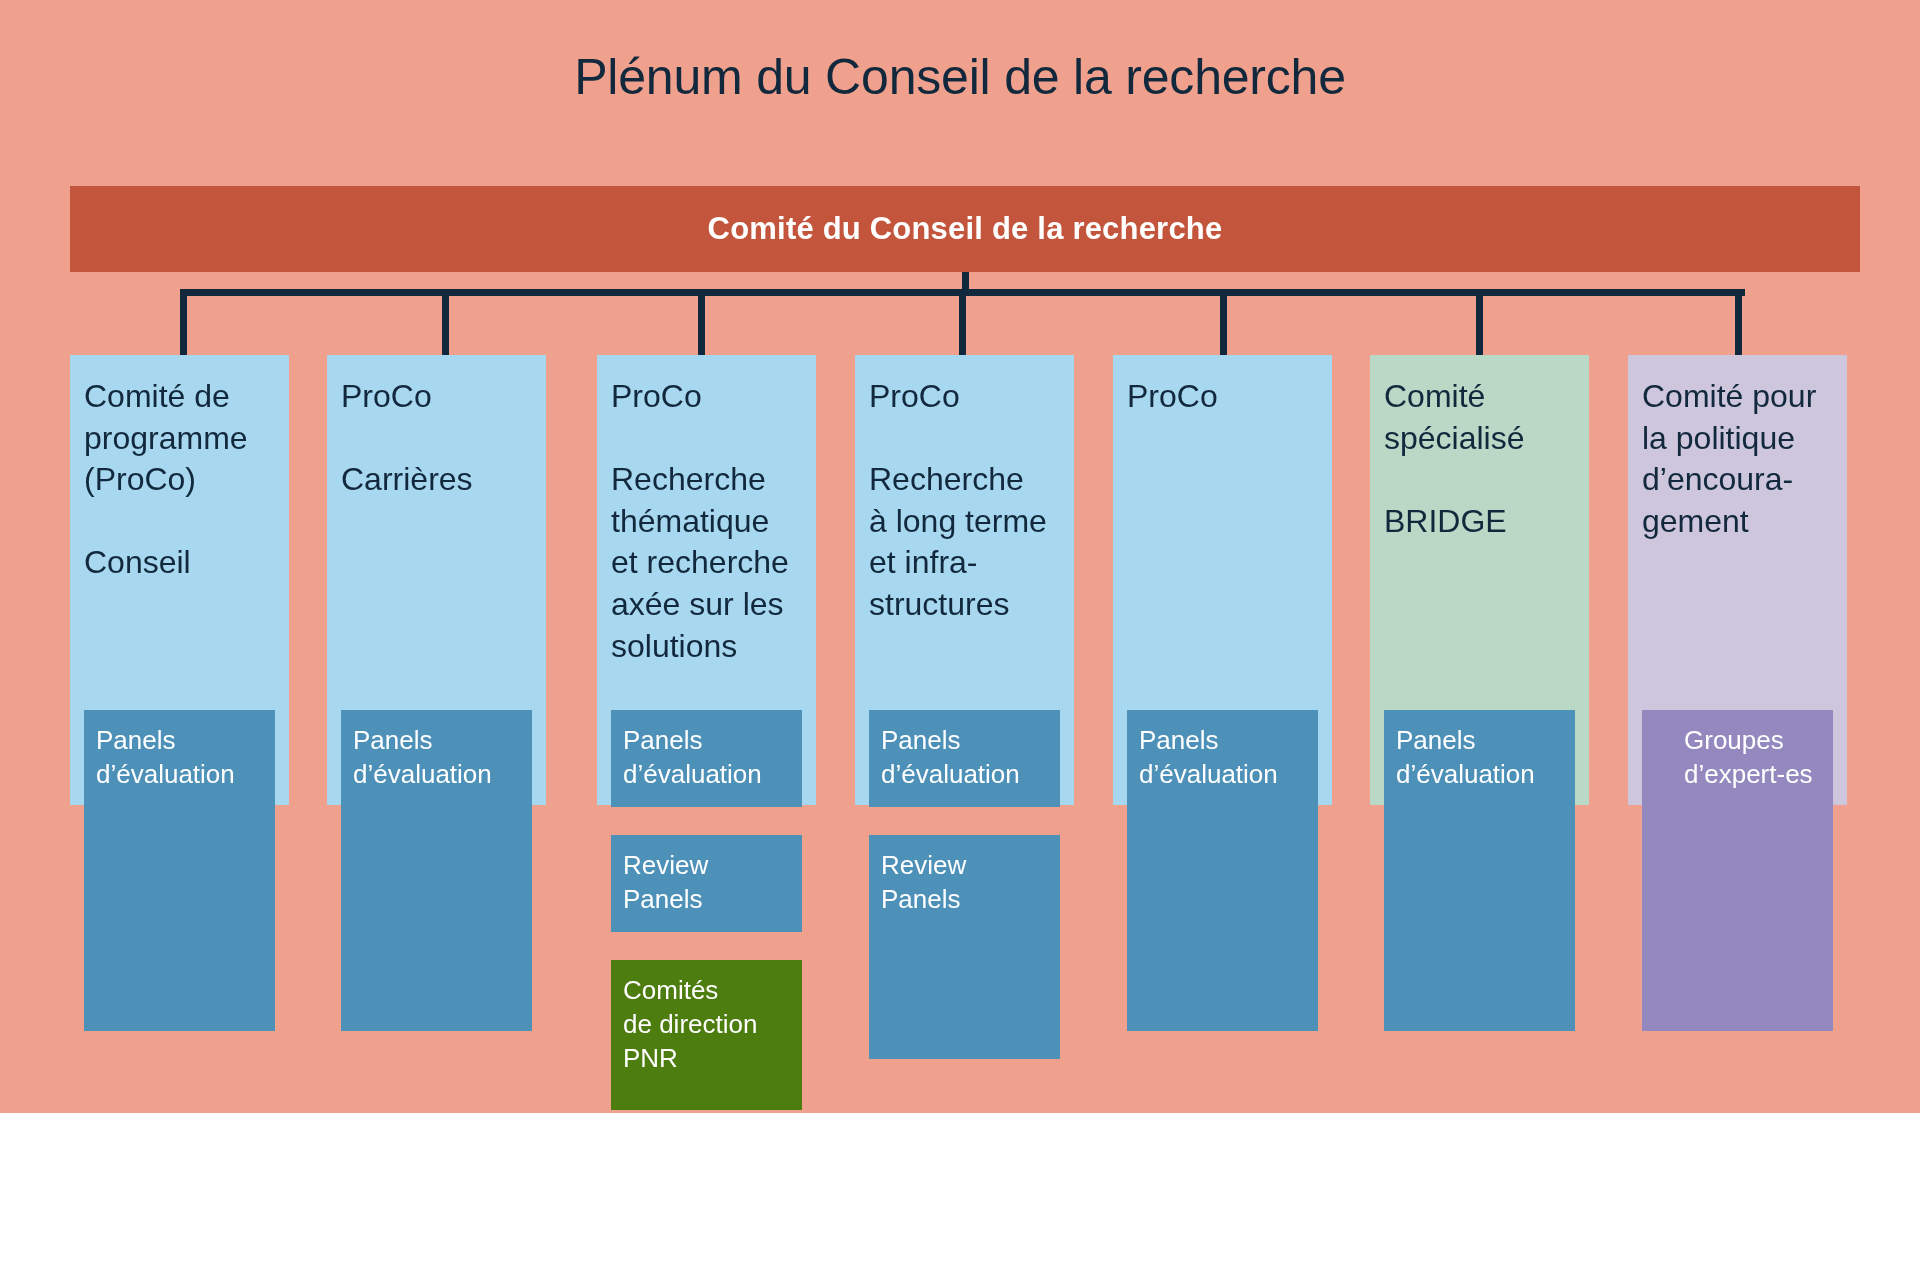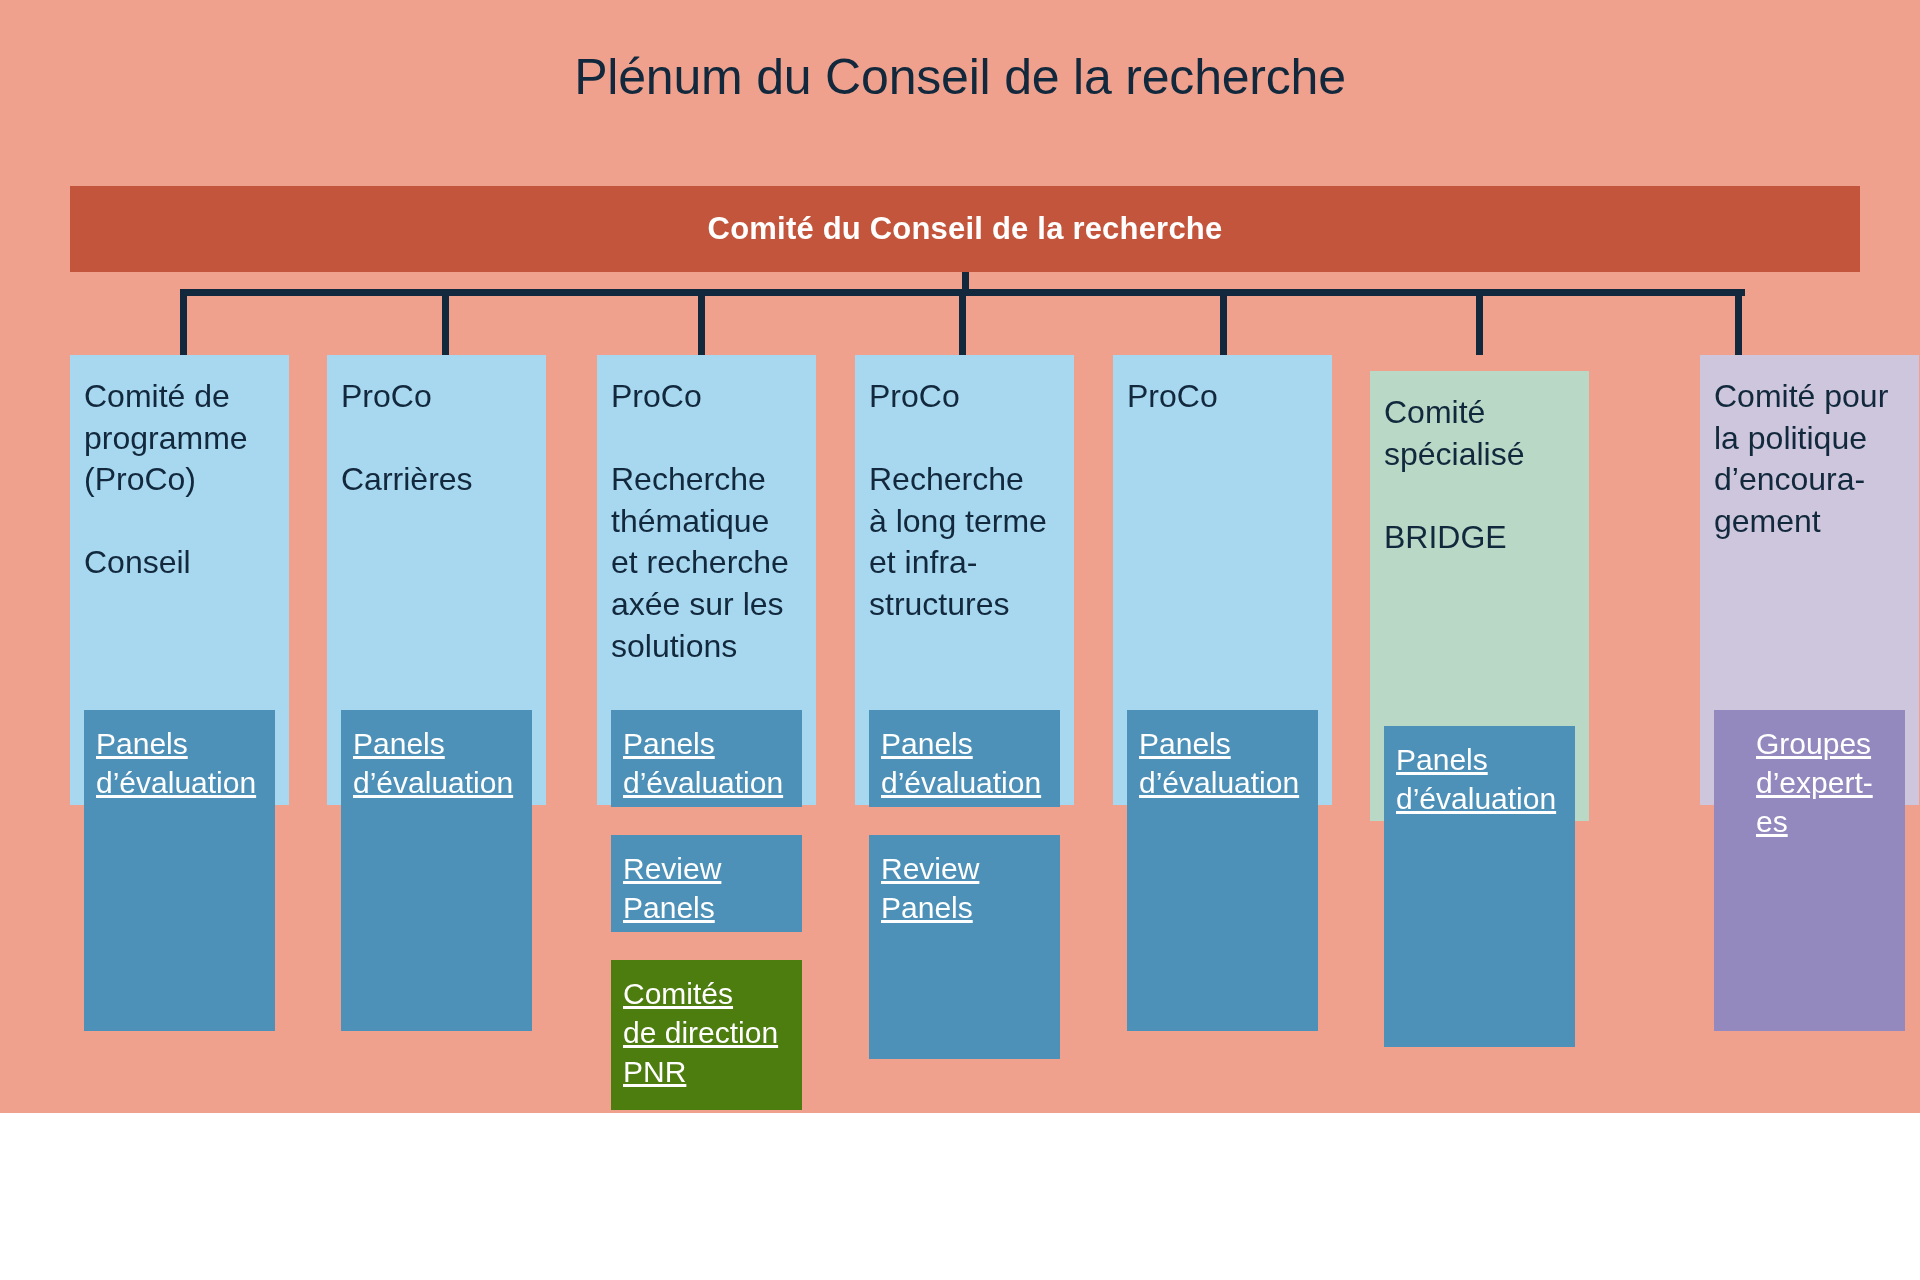--- a/index.html
+++ b/index.html
@@ -76,24 +76,23 @@
   }
   .col-sub {
     margin-top: 1.30em;
   }
   .sub-box {
     box-sizing: border-box;
     width: 191px;
     margin-left: 14px;
     padding: 14px 12px 16px 12px;
     color: #ffffff;
-    font-size: 30px;
+    font-size: 26px;
     line-height: 1.30;
     white-space: pre-line;
-    text-decoration: underline;
   }
   .sub-box.first { margin-top: 0; }
   .sub-gap { height: 28px; }
 </style>
 </head>
 <body>
 
 <div id="canvas">
 
   <div id="bg-salmon"></div>
@@ -176,33 +175,33 @@
       <div class="col" style="left: 1113px;">
         <div class="col-head" style="background: rgb(168, 216, 240); height: 450px;">
           <div class="col-title">ProCo</div>
         </div>
         <div style="position: absolute; left: 0px; top: 355px; width: 219px;">
           <div class="sub-box first" style="background: rgb(78, 145, 184); height: 321px;">Panels
 d’évaluation</div>
         </div>
       </div>
       <div class="connector" style="left: 1476px; top: 289px; width: 7px; height: 66px;"></div>
-      <div class="col" style="left: 1370px; margin-top: 16px;">
+      <div class="col" style="left: 1370px;">
         <div class="col-head" style="background: rgb(185, 216, 198); height: 450px;">
           <div class="col-title">Comité
 spécialisé</div>
           <div class="col-sub">BRIDGE</div>
         </div>
         <div style="position: absolute; left: 0px; top: 355px; width: 219px;">
           <div class="sub-box first" style="background: rgb(78, 145, 184); height: 321px;">Panels
 d’évaluation</div>
         </div>
       </div>
       <div class="connector" style="left: 1735px; top: 289px; width: 7px; height: 66px;"></div>
-      <div class="col" style="left: 1700px;">
+      <div class="col" style="left: 1628px;">
         <div class="col-head" style="background: rgb(205, 198, 221); height: 450px;">
           <div class="col-title">Comité pour
 la politique
 d’encoura-
 gement</div>
         </div>
         <div style="position: absolute; left: 0px; top: 355px; width: 219px;">
           <div class="sub-box first" style="background: rgb(148, 137, 190); height: 321px; padding-left: 42px;">Groupes
 d’expert-es</div>
         </div>

